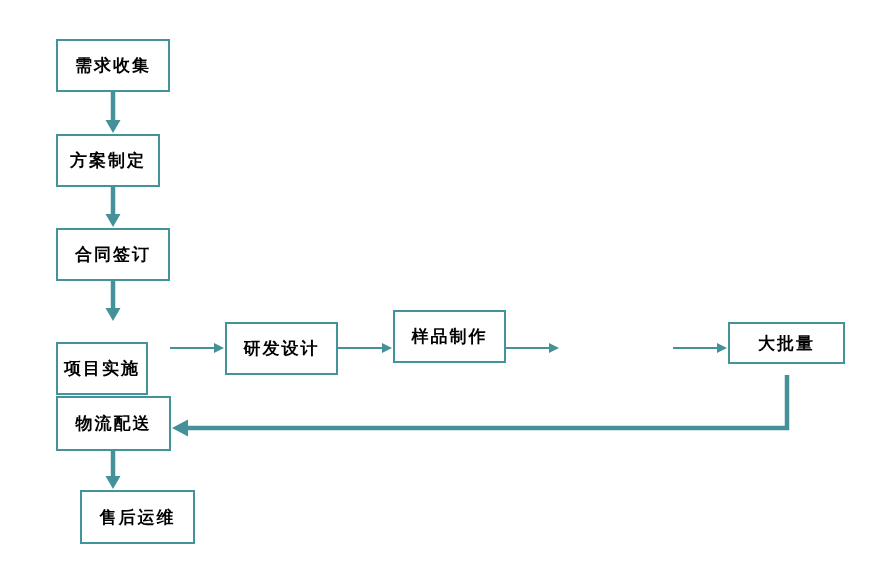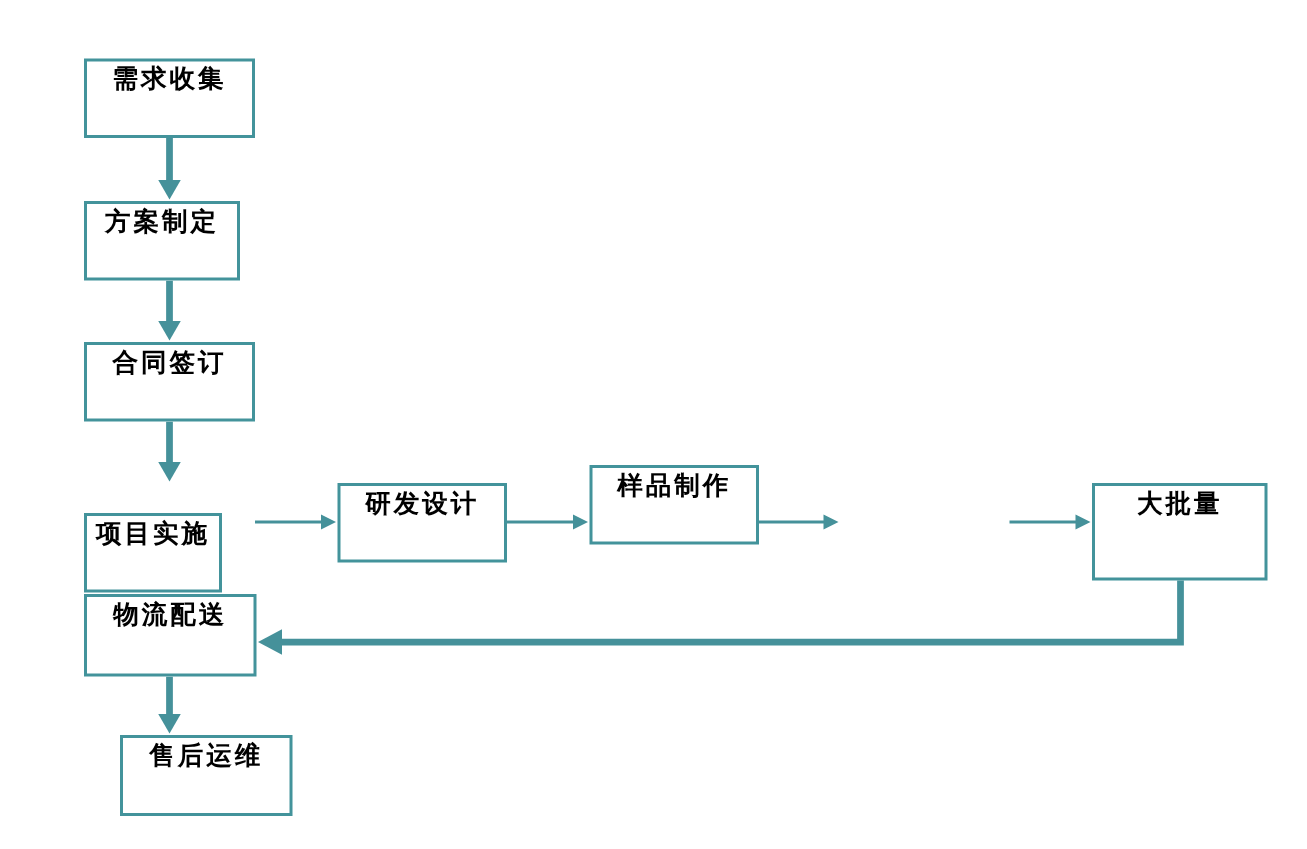--- a/index.html
+++ b/index.html
@@ -10,21 +10,21 @@
     height: 566px;
     background: #ffffff;
     overflow: hidden;
   }
   .node {
     position: absolute;
     box-sizing: border-box;
     border: 2px solid #43939b;
     background: #ffffff;
     display: flex;
-    align-items: flex-start;
+    align-items: center;
     justify-content: center;
     font-size: 17px;
     font-weight: bold;
     color: #000000;
     letter-spacing: 2px;
     white-space: nowrap;
     z-index: 2;
   }
   .edges-layer {
     position: absolute;
@@ -33,21 +33,21 @@
     z-index: 1;
   }
   
   .n-requirements   { left: 56px;  top: 39px;  width: 114px; height: 53px; }
   .n-plan           { left: 56px;  top: 134px; width: 104px; height: 53px; }
   .n-contract       { left: 56px;  top: 228px; width: 114px; height: 53px; }
   .n-implementation { left: 56px;  top: 322px; width: 92px; height: 53px; margin-top: 20px; }
   .n-rnd            { left: 225px; top: 322px; width: 113px; height: 53px; }
   .n-sample         { left: 393px; top: 310px; width: 113px; height: 53px; }
   .n-small-batch    { left: 560px; top: 322px; width: 113px; height: 53px; }
-  .n-large-batch    { left: 728px; top: 322px; width: 117px; height: 65px; }
+  .n-large-batch    { left: 728px; top: 322px; width: 117px; height: 42px; }
   .n-logistics      { left: 56px;  top: 396px; width: 115px; height: 55px; }
   .n-after-sales    { left: 57px;  top: 490px; width: 115px; height: 54px; margin-left: 23px; }
 </style>
 </head>
 <body>
 
 <div class="canvas">
 
   <svg class="edges-layer" viewBox="0 0 871 566" xmlns="http://www.w3.org/2000/svg">
 

